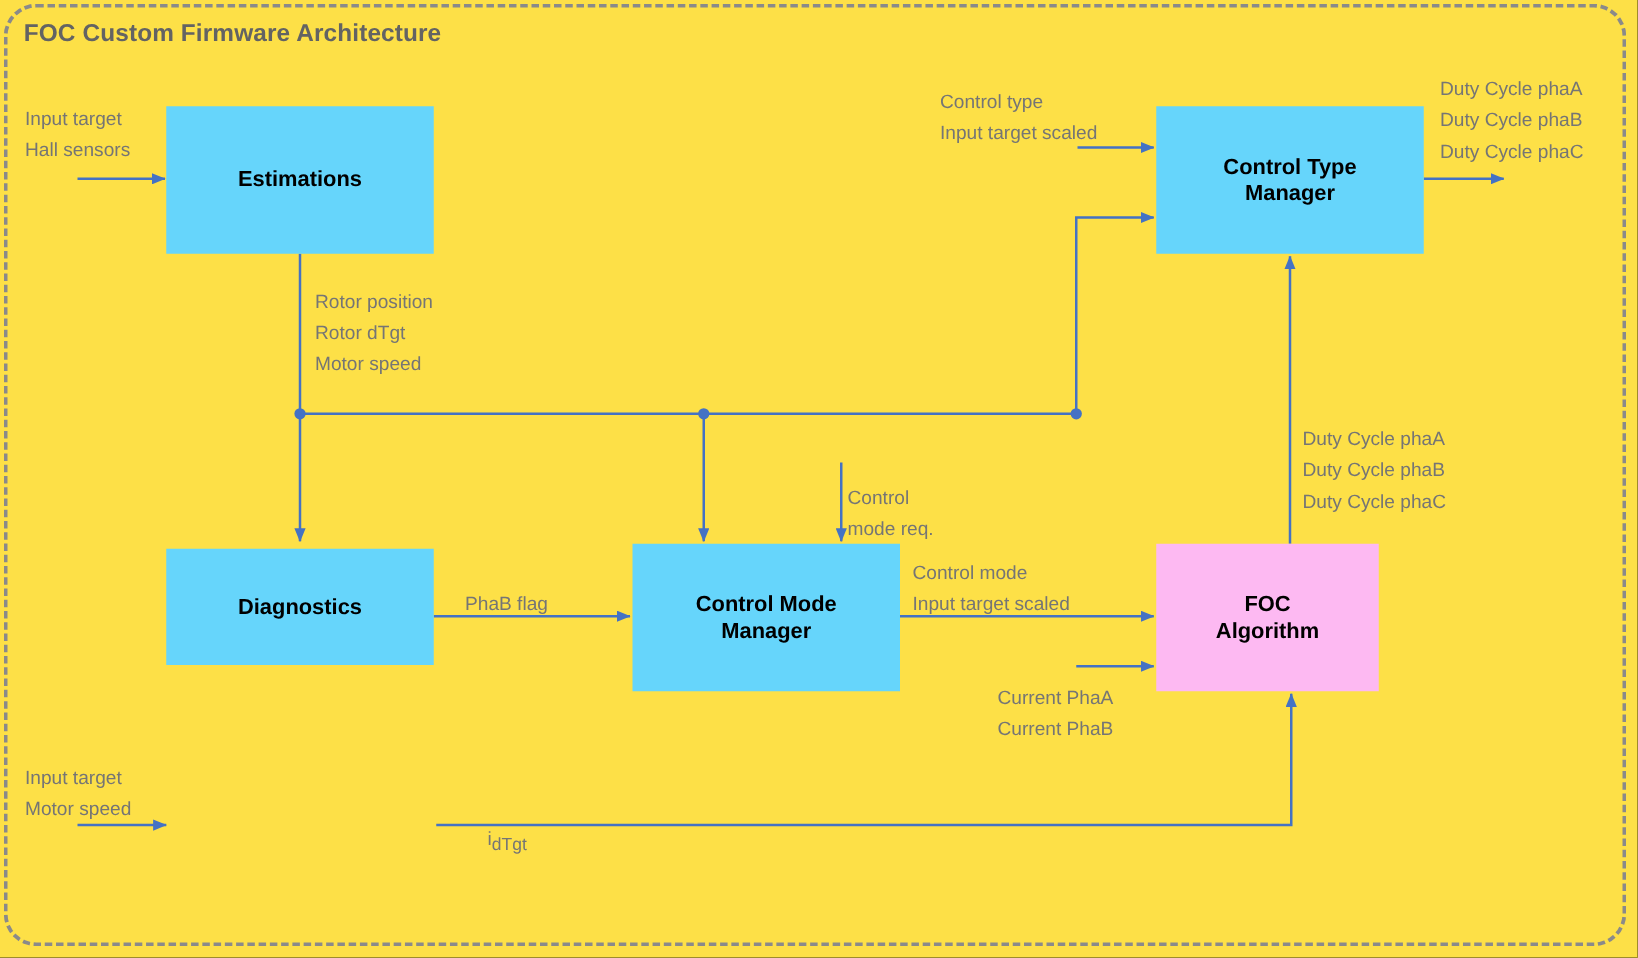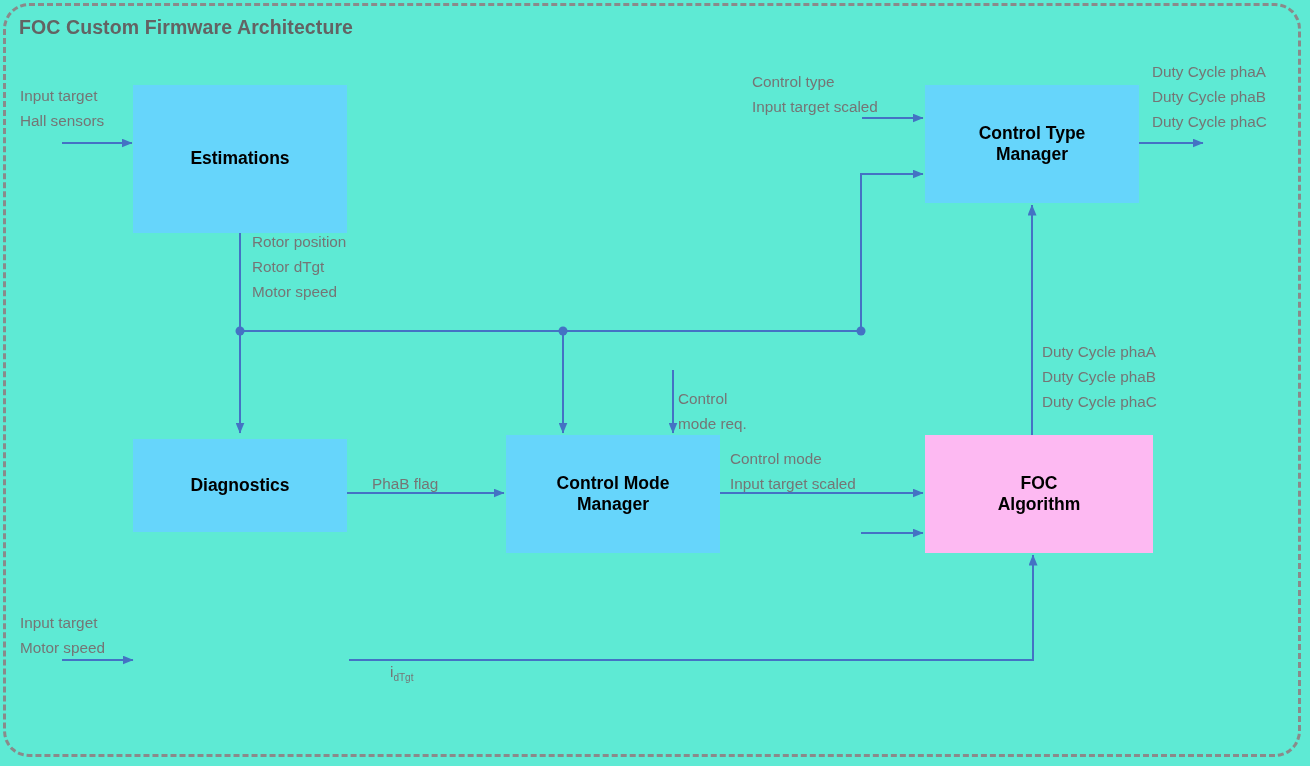--- a/index.html
+++ b/index.html
@@ -1,35 +1,35 @@
 <!DOCTYPE html>
 <html><head>
 <meta charset="utf-8">
 <style>
   html,body{margin:0;padding:0;background:#000;}
   body{width:1310px;height:766px;overflow:hidden;
        font-family:"Liberation Sans","DejaVu Sans",sans-serif;}
-  #stage{position:relative;width:1310px;height:766px;background:#5eead4;}
+  #stage{position:relative;width:1310px;height:766px;background:#fde047;}
 
   .frame{position:absolute;left:3px;top:3px;width:1298px;height:754px;
          border:3px dashed #8a8a8a;border-radius:26px;box-sizing:border-box;
          pointer-events:none;}
 
   .title{position:absolute;left:19px;top:16px;font-size:19.5px;font-weight:bold;
          color:#636363;letter-spacing:.1px;white-space:nowrap;}
 
   .block{position:absolute;box-sizing:border-box;display:flex;align-items:center;
          justify-content:center;text-align:center;color:#000;font-weight:bold;
          font-size:17.5px;line-height:1.22;}
   .block.cyan{background:#66d5fb;}
   .block.pink{background:#fdb9f2;}
 
   .lbl{position:absolute;color:#757575;font-size:15.3px;line-height:1.65;
        white-space:pre;}
-  .lbl.sub sub{font-size:10px;color:#757575;}
+  .lbl.sub sub{font-size:14px;color:#757575;}
 
   svg.wires{position:absolute;left:0;top:0;width:1310px;height:766px;
             overflow:visible;}
 </style>
 </head>
 <body>
 
 <div id="stage">
 
   <div class="frame"></div>
@@ -74,39 +74,39 @@
 
       <path d="M349,660 L1033,660 L1033,555" marker-end="url(#ah)"></path>
     </g>
     <g fill="#4472C4" stroke="none">
       <circle cx="240" cy="331" r="4.5"></circle>
       <circle cx="563" cy="331" r="4.5"></circle>
       <circle cx="861" cy="331" r="4.5"></circle>
     </g>
   </svg>
 
-  <div class="block cyan" style="left:133px;top:85px;width:214px;height:148px;">
+  <div class="block cyan" style="left:133px;top:85px;width:214px;height:118px;">
     <span style="white-space: pre-line;">Estimations</span>
   </div>
 
   <div class="block cyan" style="left:925px;top:85px;width:214px;height:118px;">
     <span style="white-space: pre-line;">Control Type
 Manager</span>
   </div>
 
   <div class="block cyan" style="left:133px;top:439px;width:214px;height:93px;">
     <span style="white-space: pre-line;">Diagnostics</span>
   </div>
 
   <div class="block cyan" style="left:506px;top:435px;width:214px;height:118px;">
     <span style="white-space: pre-line;">Control Mode
 Manager</span>
   </div>
 
-  <div class="block pink" style="left:925px;top:435px;width:228px;height:118px;">
+  <div class="block pink" style="left:925px;top:435px;width:178px;height:118px;">
     <span style="white-space: pre-line;">FOC
 Algorithm</span>
   </div>
 
 
   <div class="lbl" style="left:20px;top:83px;">Input target
 Hall sensors</div>
   <div class="lbl" style="left:252px;top:229px;">Rotor position
 Rotor dTgt
 Motor speed</div>
@@ -116,20 +116,22 @@
 Duty Cycle phaB
 Duty Cycle phaC</div>
   <div class="lbl" style="left:1042px;top:339px;">Duty Cycle phaA
 Duty Cycle phaB
 Duty Cycle phaC</div>
   <div class="lbl" style="left:678px;top:386px;">Control
 mode req.</div>
   <div class="lbl" style="left:372px;top:471px;">PhaB flag</div>
   <div class="lbl" style="left:730px;top:446px;">Control mode
 Input target scaled</div>
+  <div class="lbl" style="left:798px;top:546px;">Current PhaA
+Current PhaB</div>
   <div class="lbl" style="left:20px;top:610px;">Input target
 Motor speed</div>
 
   <div class="lbl sub" style="left:373px;top:634px;">
     <span>i</span><sub>dTgt</sub>
   </div>
 
 </div>
 
 </body></html>

